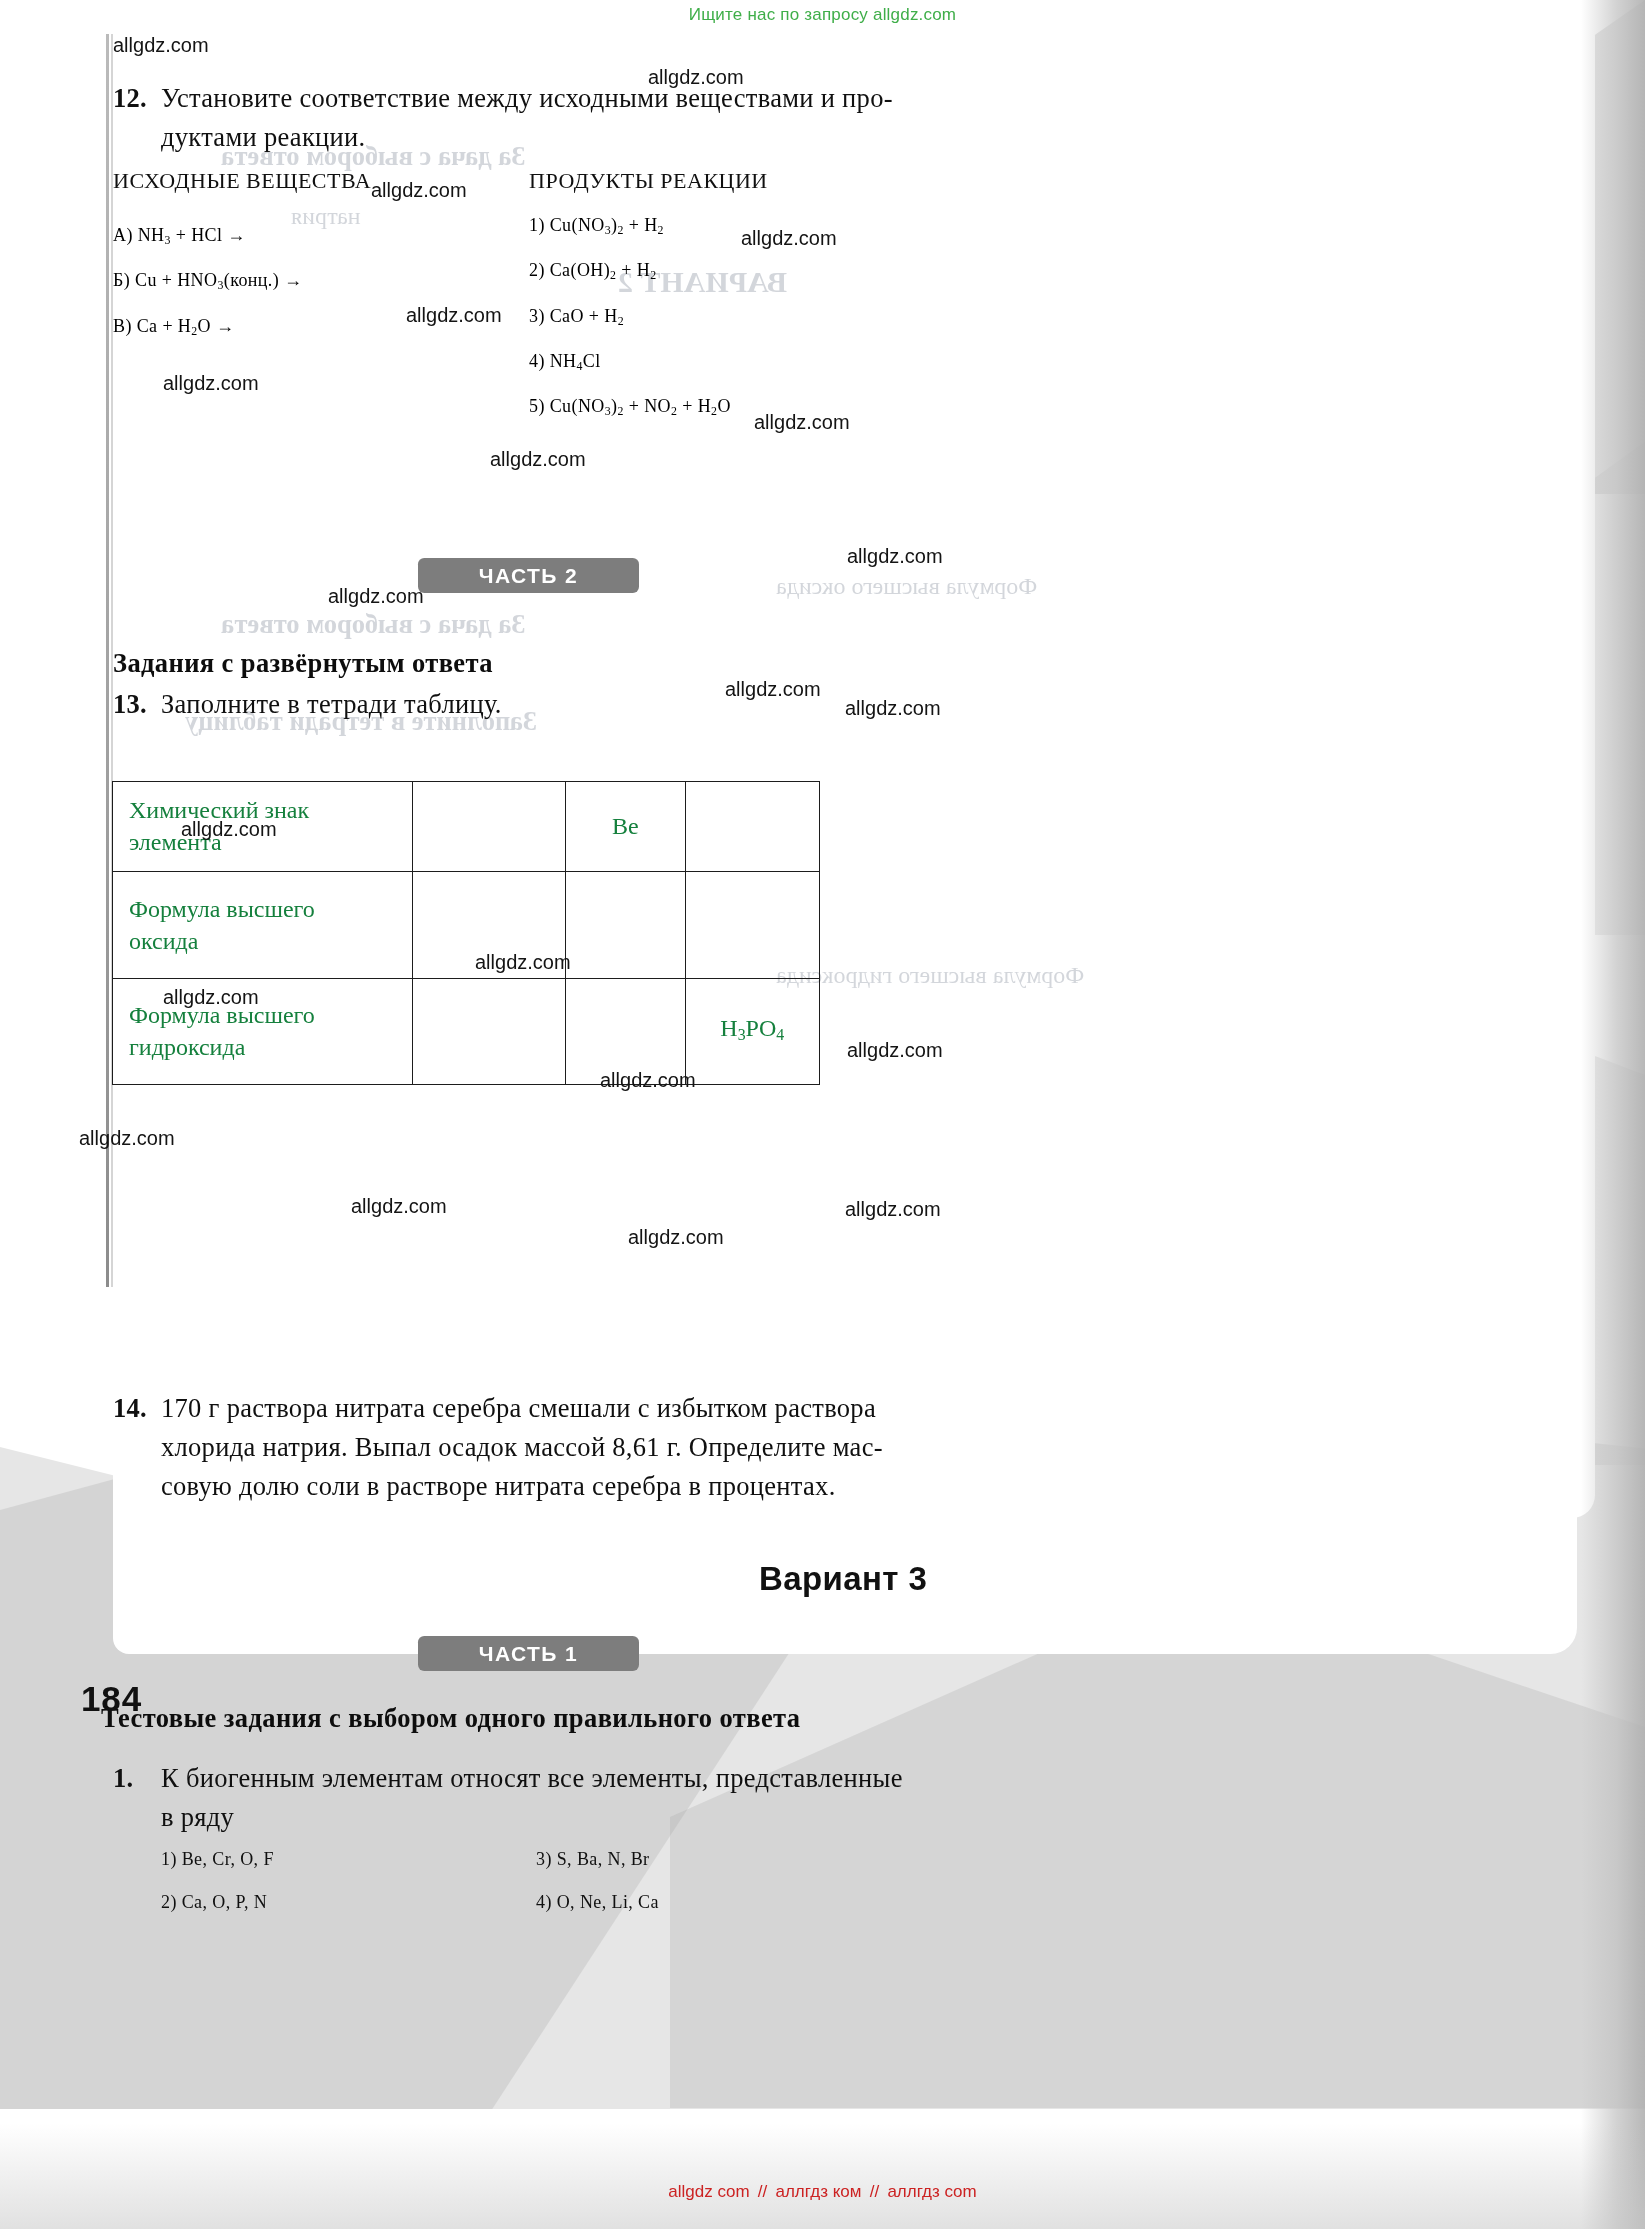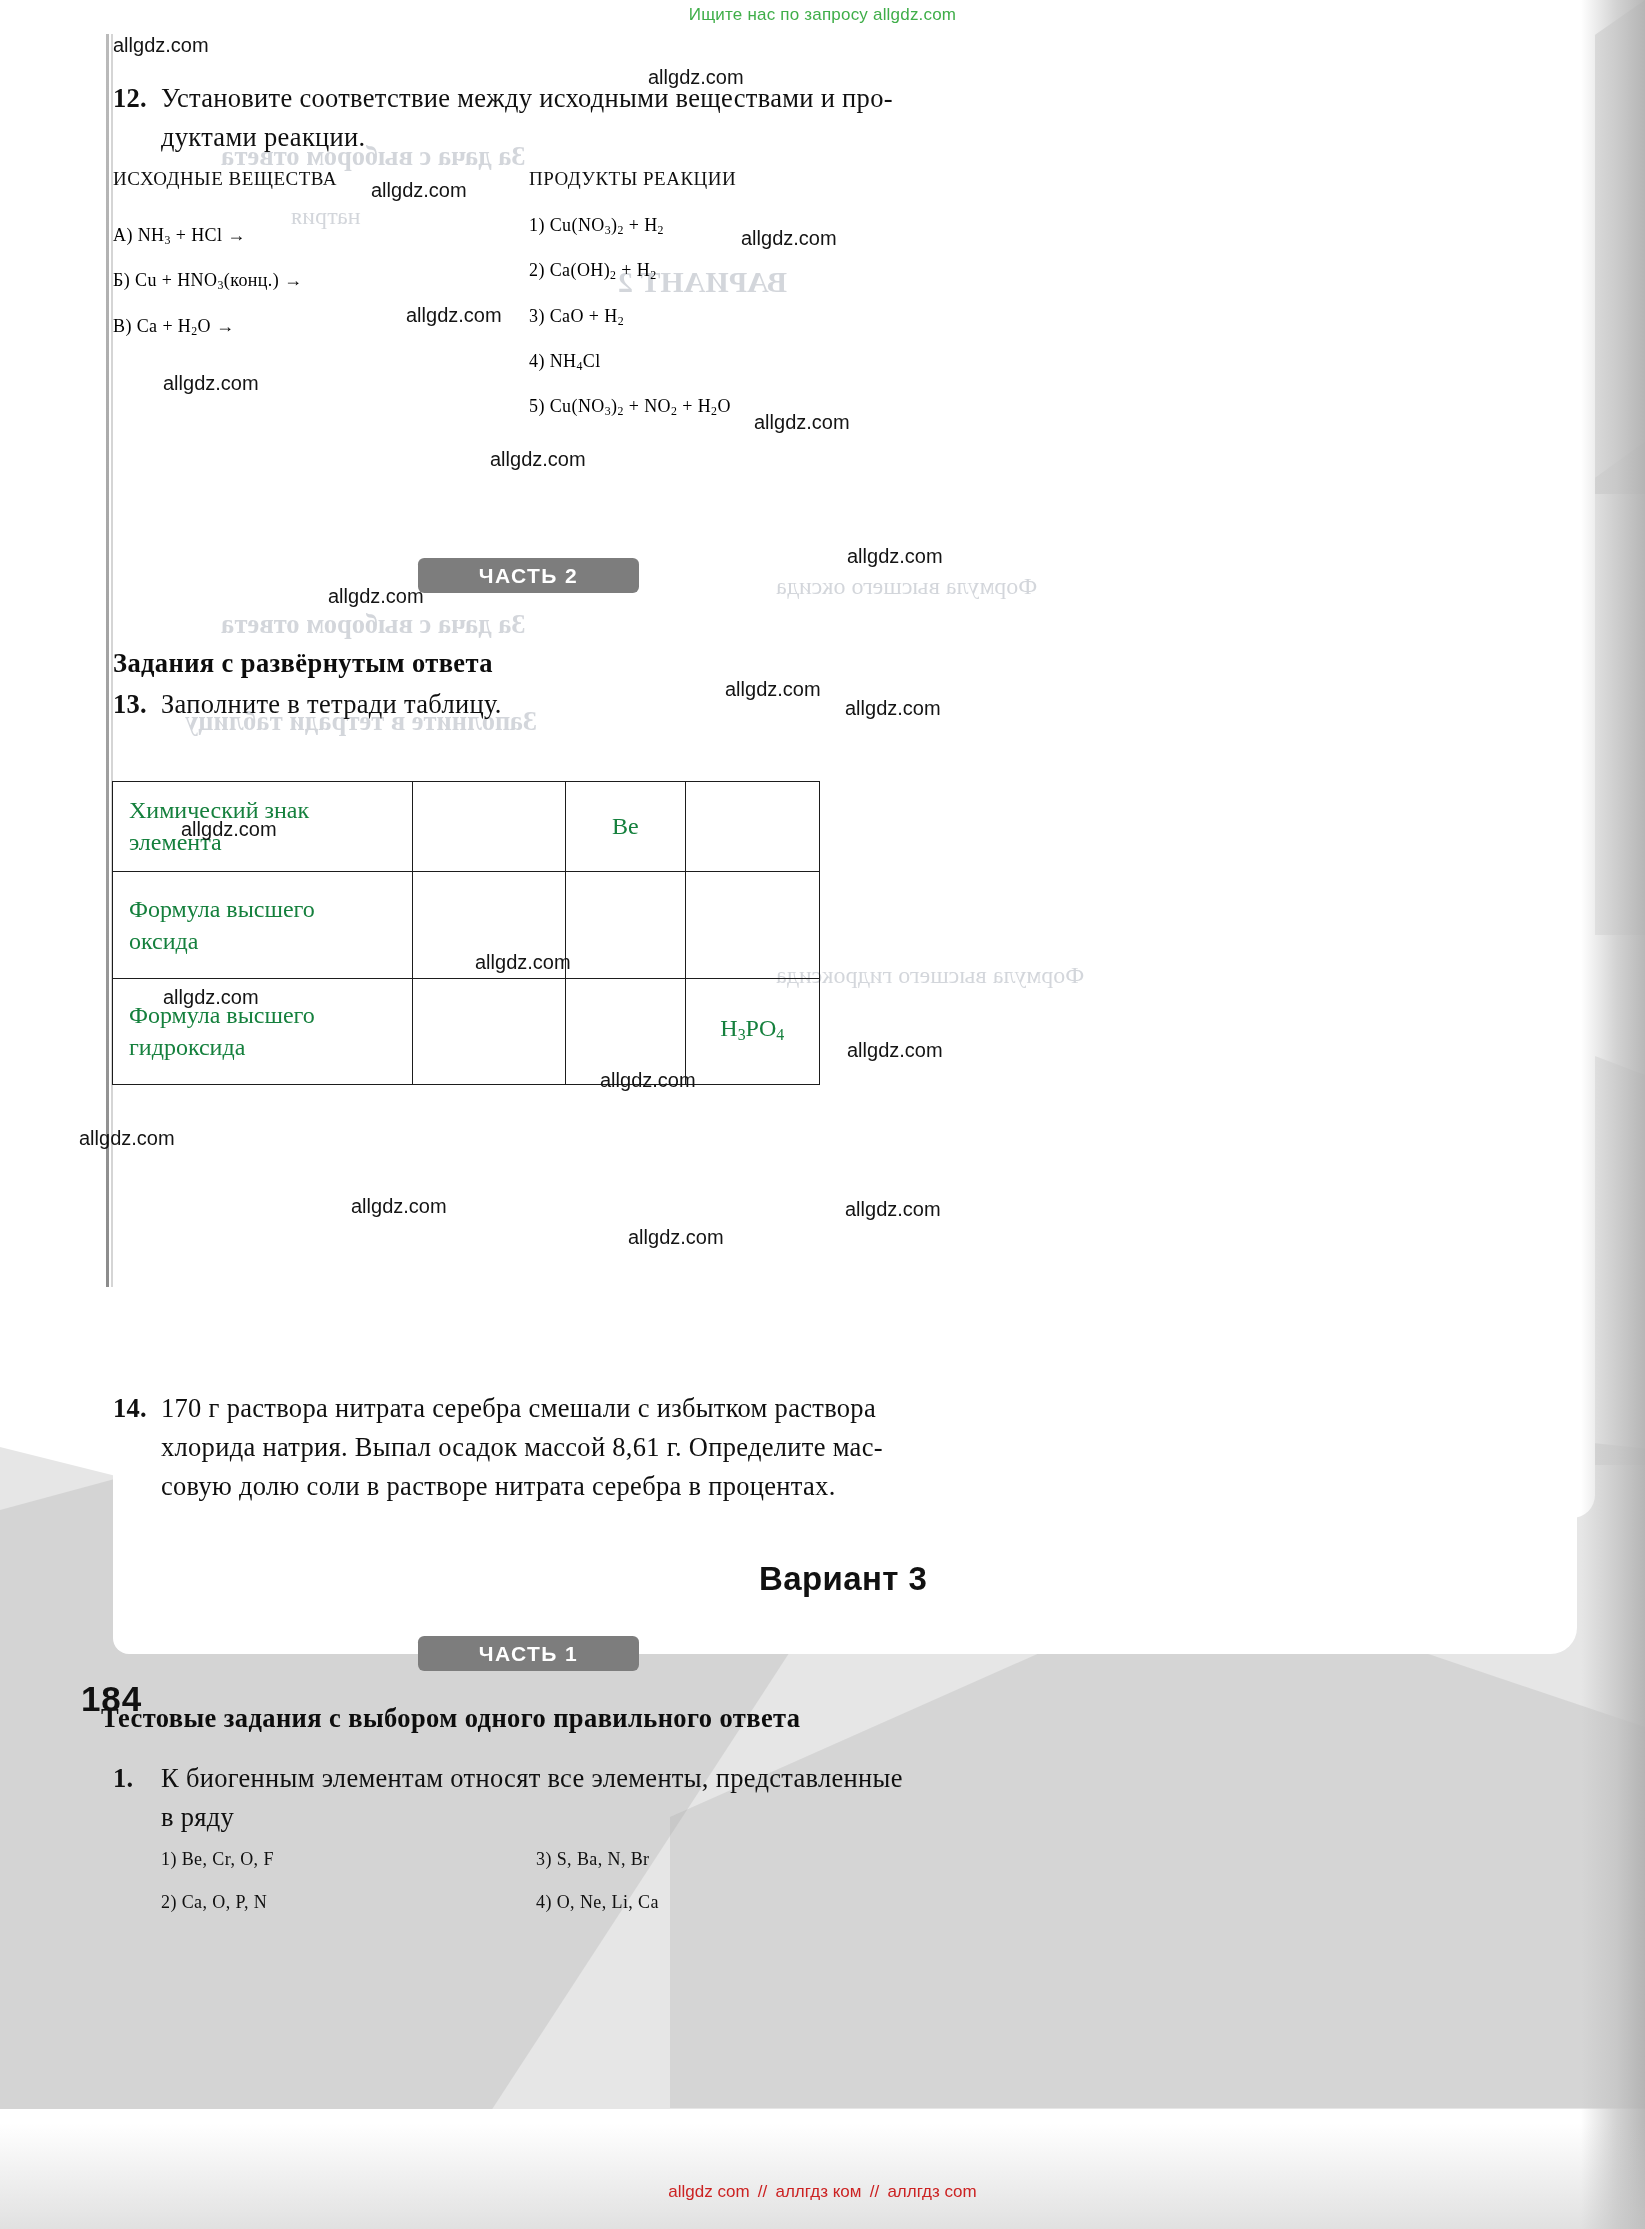--- a/index.html
+++ b/index.html
@@ -124,21 +124,21 @@
   .num { font-weight: bold; }
   .q {
     font-size: 26.5px;
     line-height: 39px;
     letter-spacing: 0.3px;
   }
   .q .hang { display: inline-block; width: 48px; font-weight: bold; }
   .justif { text-align: justify; text-align-last: left; }
 
   .caps {
-    font-size: 19px;
+    font-size: 22px;
     letter-spacing: 0.5px;
   }
   .formula { font-size: 18px; line-height: 40px; letter-spacing: 0.4px; }
   sub { font-size: .66em; vertical-align: -0.28em; }
 
   
   .part-banner {
     position: absolute;
     height: 35px;
     background: #7d7d7d;

